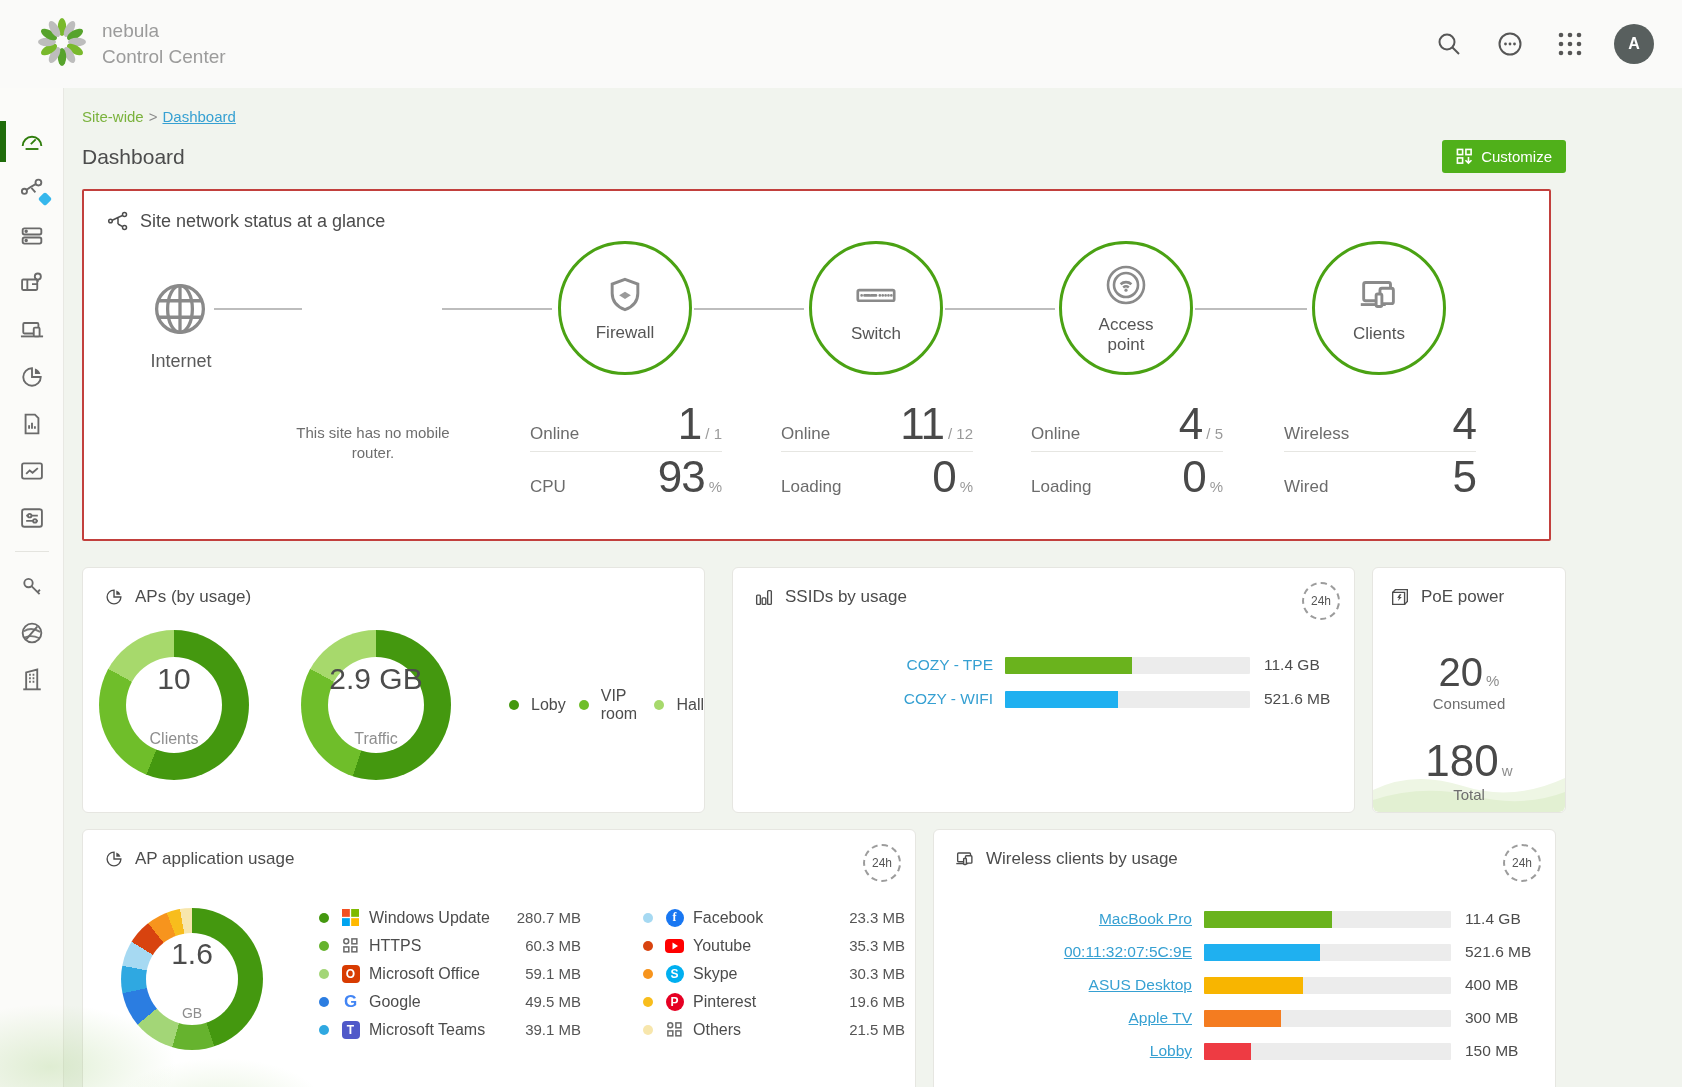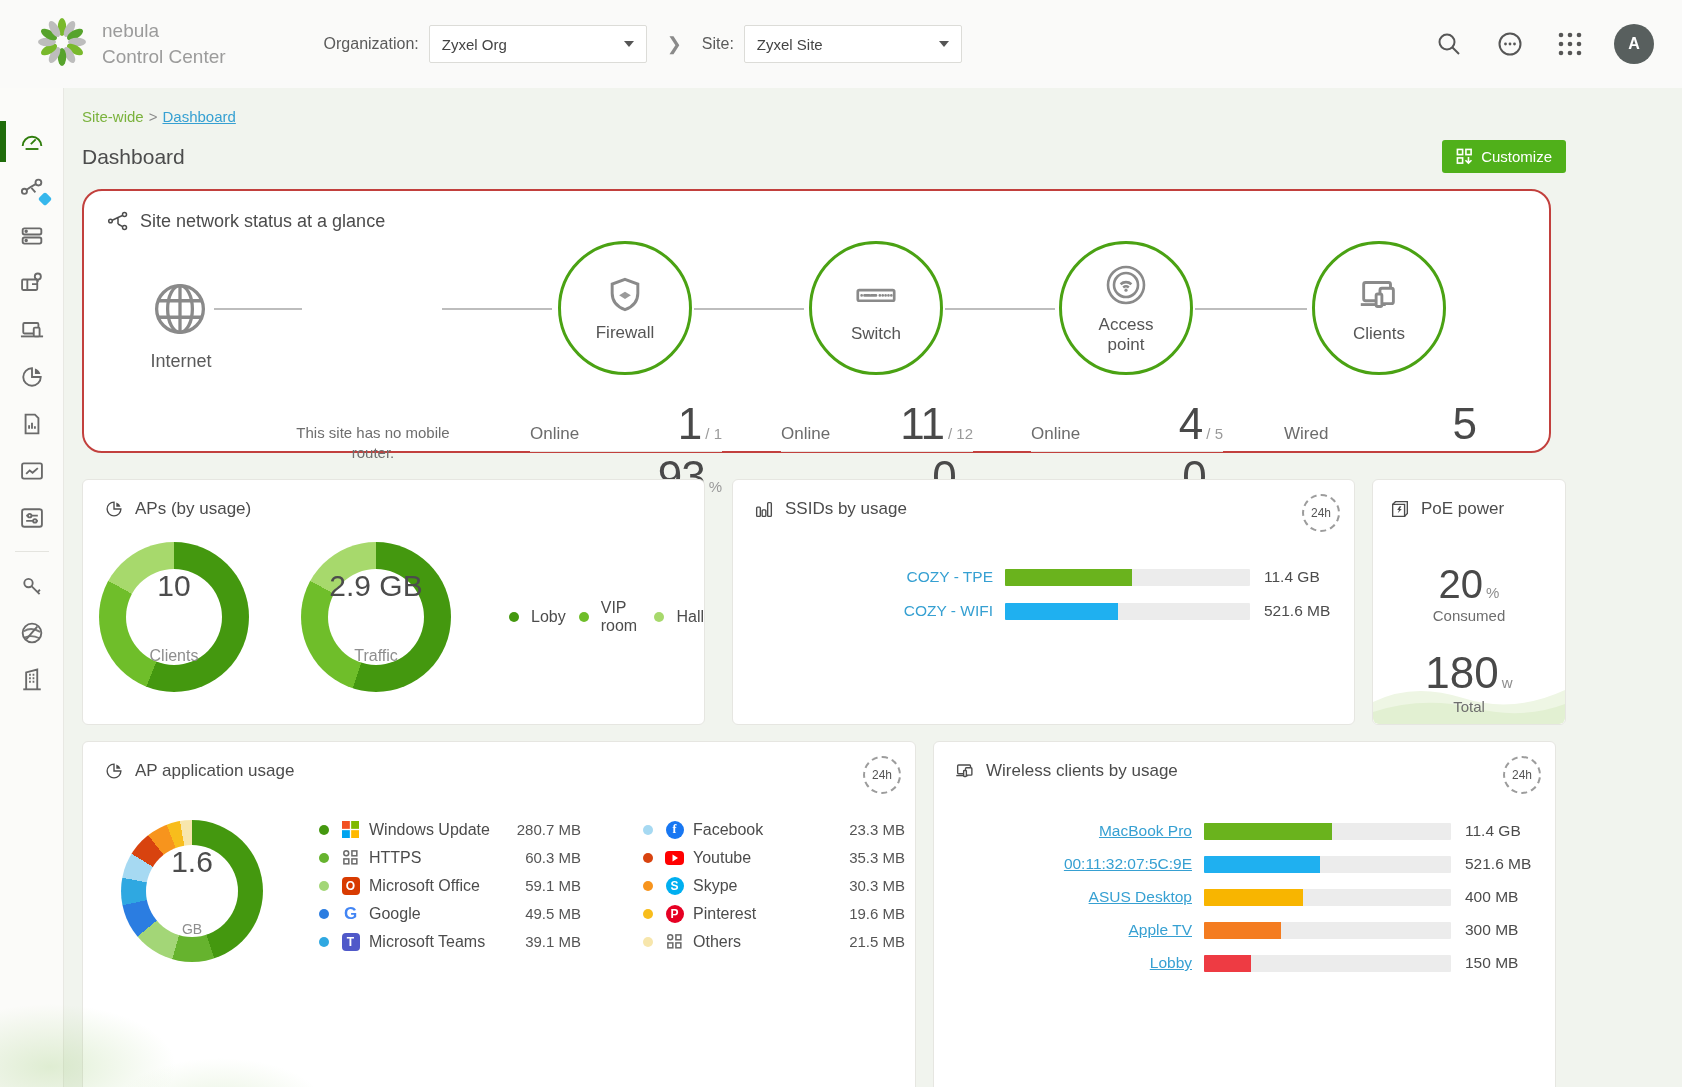--- a/index.html
+++ b/index.html
@@ -27,21 +27,21 @@
   .spark{position:absolute;right:14px;bottom:8px;width:10px;height:10px;background:#36b7ec;transform:rotate(45deg);border-radius:2px;}
   .main{flex:1;padding:20px 126px 0 18px;}
   .breadcrumb{font-size:15px;}
   .bc-root{color:#7ab23c;}
   .bc-sep{color:#8a8a8a;margin:0 5px;}
   .bc-link{color:#36a0d2;text-decoration:underline;cursor:pointer;}
   .titlebar{display:flex;justify-content:space-between;align-items:center;margin-top:15px;}
   .page-title{font-size:21px;font-weight:400;color:#4c4c4c;}
   .customize-btn{background:#50b01a;color:#fff;border:none;font-size:15px;font-family:inherit;padding:8px 14px;border-radius:3px;display:flex;align-items:center;gap:8px;cursor:pointer;}
   
-  .status-card{margin-top:16px;margin-right:15px;background:#fff;border:2px solid #c2403d;border-radius:20px;height:264px;position:relative;}
+  .status-card{margin-top:16px;margin-right:15px;background:#fff;border:2px solid #c2403d;border-radius:2px;height:352px;position:relative;}
   .status-head{position:absolute;top:18px;left:22px;display:flex;align-items:center;gap:10px;font-size:18px;color:#4c4c4c;}
   .connector{position:absolute;height:2px;background:#bdbdbd;top:117px;}
   .net-globe{position:absolute;left:63px;top:85px;}
   .net-globe-label{position:absolute;left:25px;top:160px;width:144px;text-align:center;font-size:18px;color:#5a5a5a;}
   .node-circle{position:absolute;top:50px;width:134px;height:134px;border-radius:50%;background:#fff;display:flex;flex-direction:column;align-items:center;justify-content:center;gap:6px;text-align:center;}
   .node-circle.idle{border:2px solid #ececea;}
   .node-circle.ok{border:3px solid #4aa213;}
   .node-label{font-size:17px;color:#555;line-height:1.2;}
   .mobile-note{position:absolute;left:194px;top:232px;width:190px;text-align:center;font-size:15px;color:#6e6e6e;line-height:1.35;}
   .stats{position:absolute;top:208px;width:192px;}
@@ -50,21 +50,21 @@
   .stat-label{font-size:17px;color:#6c6c6c;}
   .stat-num{font-size:44px;font-weight:300;color:#494949;letter-spacing:-1px;}
   .stat-suffix{font-size:15px;color:#9a9a9a;margin-left:4px;}
   
   .cards-row{display:flex;gap:17px;margin-top:26px;align-items:flex-start;}
   .card{background:#fff;border:1px solid #e6e6e1;border-radius:6px;position:relative;}
   .card-head{display:flex;align-items:center;gap:10px;padding:18px 0 0 20px;font-size:17px;color:#4c4c4c;}
   .badge-24h{position:absolute;top:14px;right:14px;width:38px;height:38px;border:2px dashed #9c9c9c;border-radius:50%;display:flex;align-items:center;justify-content:center;font-size:12px;color:#555;background:#fff;}
   
   .donut{border-radius:50%;position:relative;flex-shrink:0;}
-  .donut .hole{position:absolute;background:#fff;border-radius:50%;left:50%;top:50%;transform:translate(-50%,-50%);display:flex;flex-direction:column;align-items:center;justify-content:space-between;gap:32px;}
+  .donut .hole{position:absolute;background:#fff;border-radius:50%;left:50%;top:50%;transform:translate(-50%,-50%);display:flex;flex-direction:column;align-items:center;justify-content:center;gap:32px;}
   .donut-val{font-size:30px;color:#4c4c4c;}
   .donut-sub{font-size:16px;color:#8e8e8e;margin-top:2px;}
   .aps-body{display:flex;align-items:center;padding:22px 0 0 16px;}
   .aps-donut{width:150px;height:150px;}
   .aps-donut .hole{width:96px;height:96px;}
   .legend{display:flex;flex-direction:row;gap:13px;margin-left:58px;}
   .legend-row{display:flex;align-items:center;gap:12px;font-size:16px;color:#4c4c4c;}
   .dot{width:10px;height:10px;border-radius:50%;flex-shrink:0;}
   
   .hbars{display:flex;flex-direction:column;}
@@ -139,33 +139,20 @@
               <ellipse cx="0" cy="-15" rx="4.2" ry="9" fill="#bdbdbd"></ellipse>
             </g>
         </g>
       </svg>
     </span>
     <div class="brand-text">
       <div>nebula</div>
       <div>Control Center</div>
     </div>
   </div>
-  <div class="hdr-ctl">
-    <span class="hdr-label">Organization:</span>
-    <div class="select">
-      <span>Zyxel Org</span>
-      <span class="caret"></span>
-    </div>
-    <span class="hdr-chevron">❯</span>
-    <span class="hdr-label">Site:</span>
-    <div class="select">
-      <span>Zyxel Site</span>
-      <span class="caret"></span>
-    </div>
-  </div>
   <div class="hdr-right">
     <span class="hicon">
       <svg width="30" height="30" viewBox="0 0 30 30" fill="none" stroke="#565656" stroke-width="2">
           <circle cx="13" cy="13" r="7.5"></circle>
           <line x1="18.5" y1="18.5" x2="25" y2="25"></line>
         </svg>
     </span>
     <span class="hicon">
       <svg width="32" height="32" viewBox="0 0 32 32" fill="none">
           <circle cx="16" cy="16" r="10.5" stroke="#565656" stroke-width="2"></circle>
@@ -388,20 +375,24 @@
             <span class="stat-label">Online</span>
             <span><span class="stat-num">4</span><span class="stat-suffix">/ 5</span></span>
           </div>
         <div class="stat-row">
             <span class="stat-label">Loading</span>
             <span><span class="stat-num">0</span><span class="stat-suffix">%</span></span>
           </div>
       </div>
       <div class="stats" style="left:1200px;">
         <div class="stat-row">
+            <span class="stat-label">Wireless</span>
+            <span><span class="stat-num">4</span></span>
+          </div>
+        <div class="stat-row">
             <span class="stat-label">Wired</span>
             <span><span class="stat-num">5</span></span>
           </div>
       </div>
     </div>
 
     <div class="cards-row">
       <div class="card" style="width:623px;height:246px;">
         <div class="card-head">
           <svg width="22" height="22" viewBox="0 0 24 24" fill="none" stroke="#4c4c4c" stroke-width="1.5">

